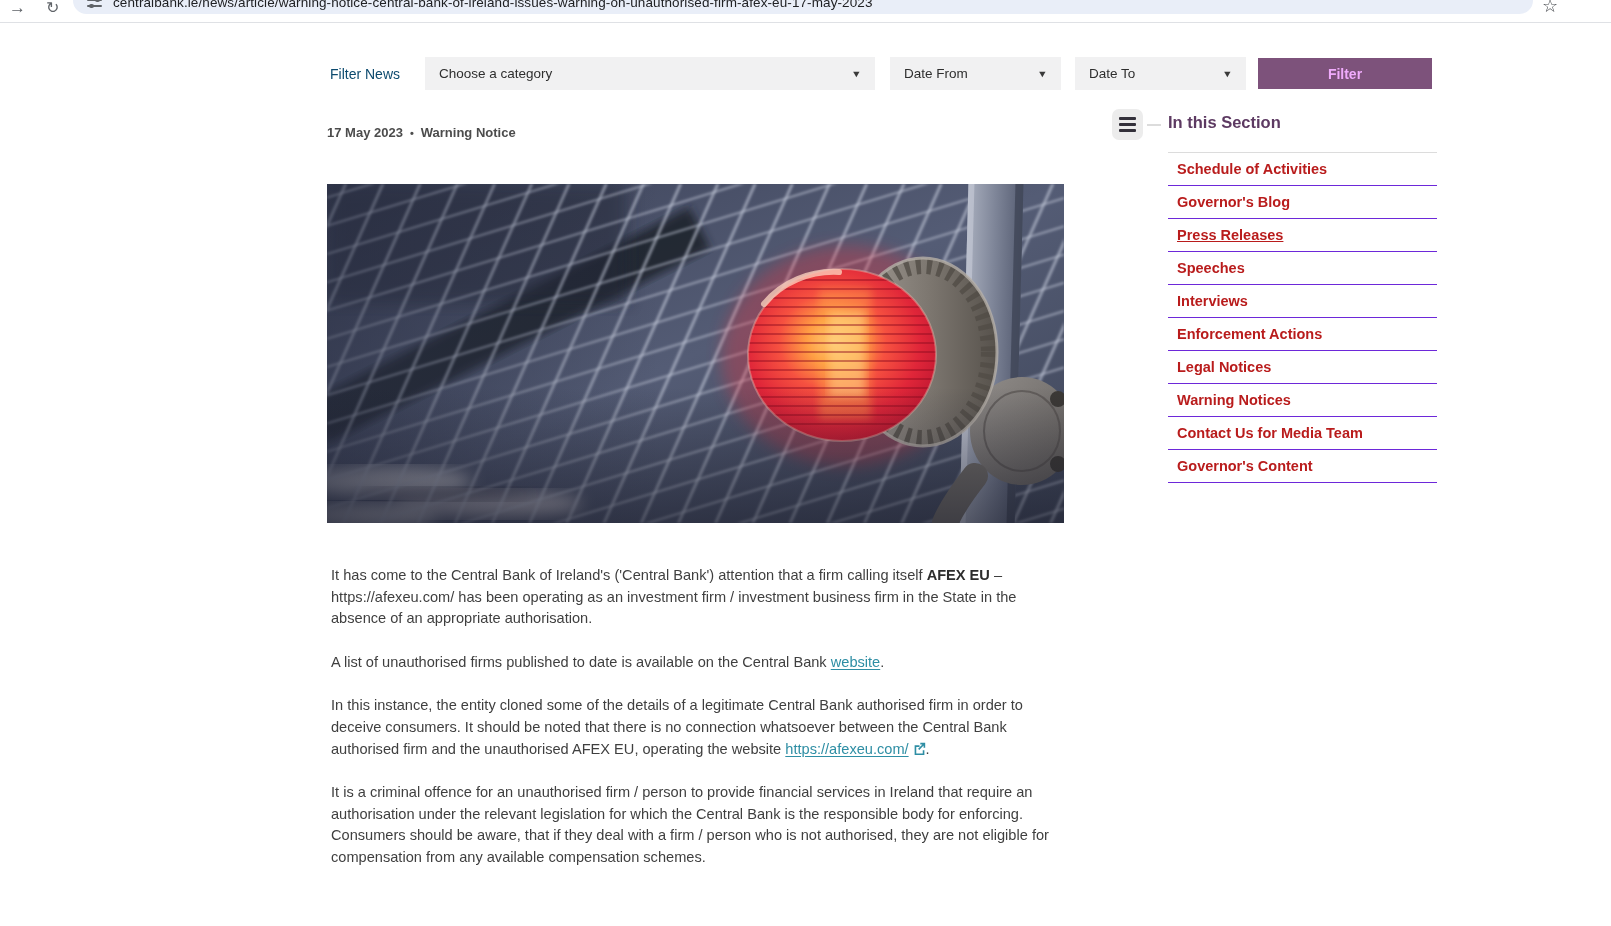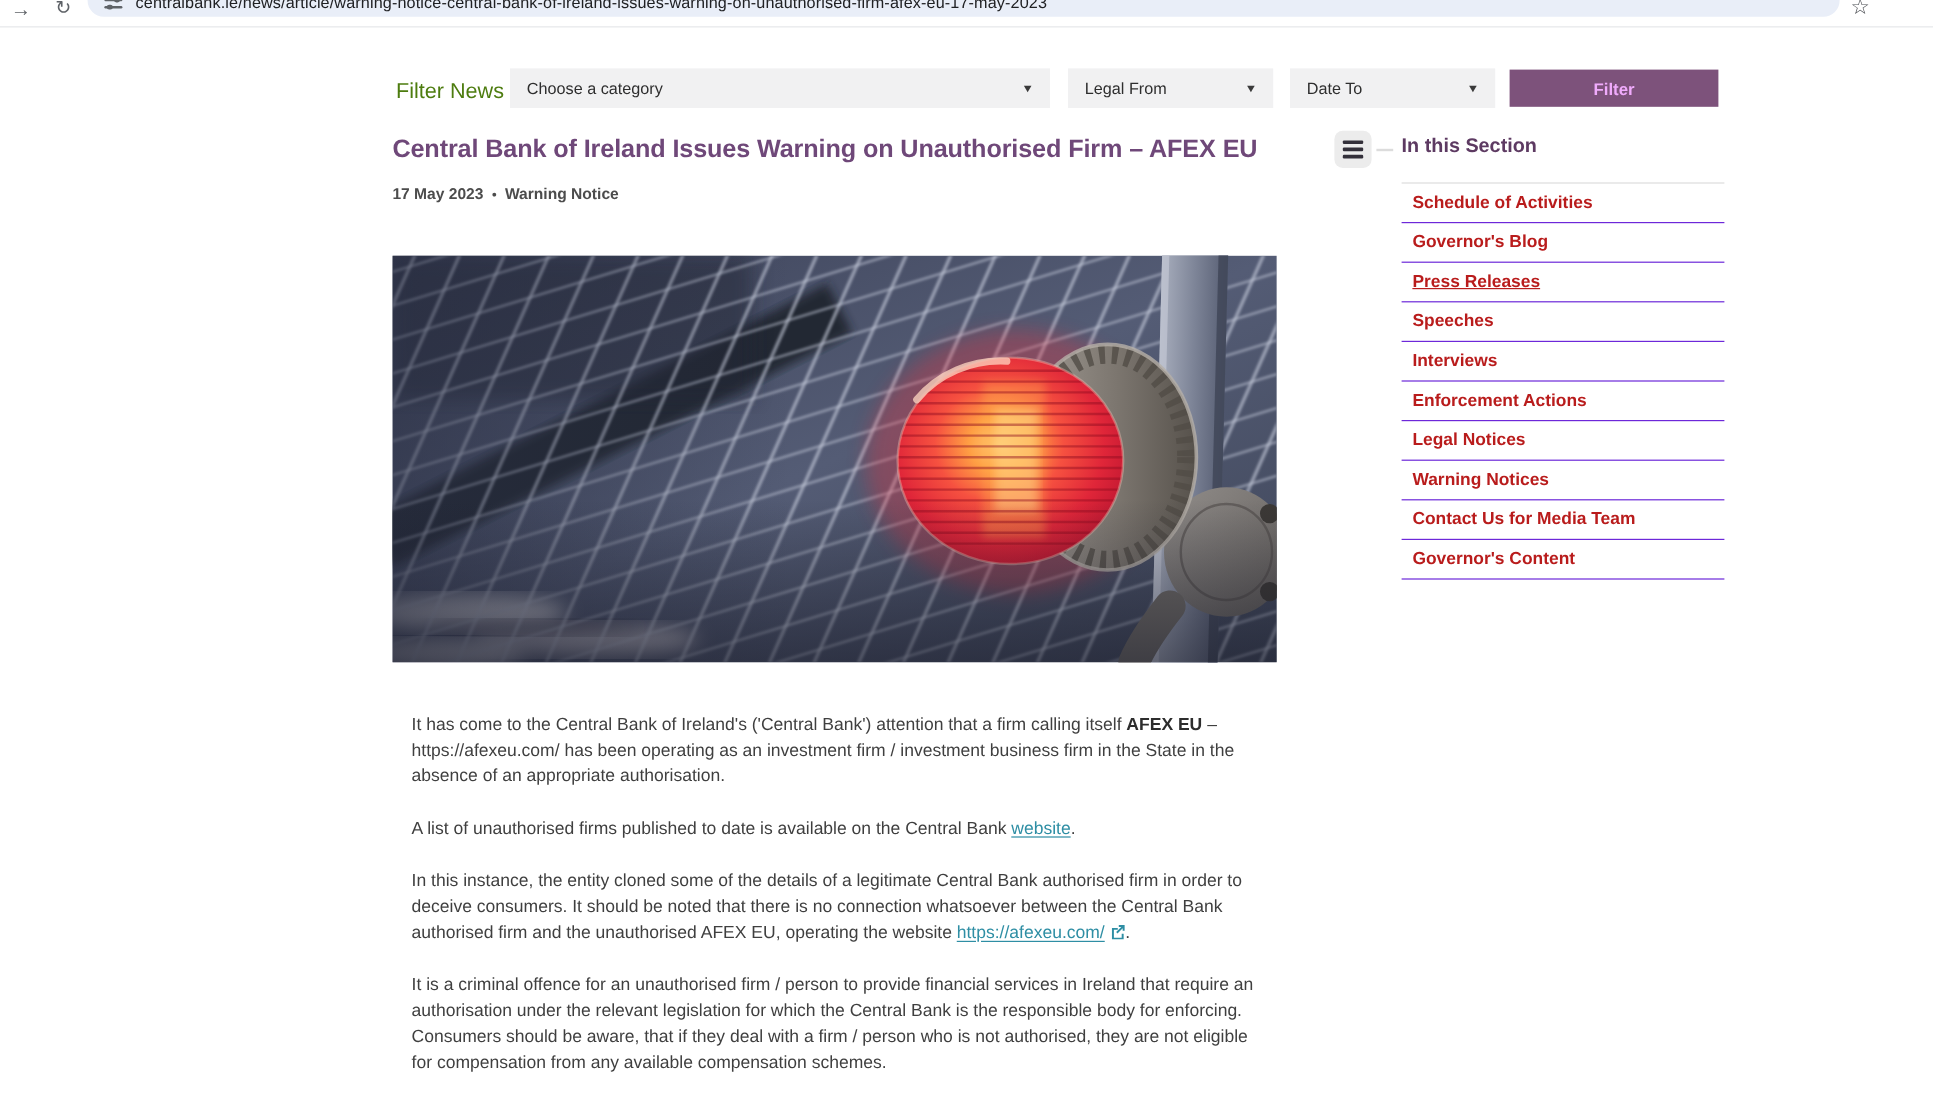--- a/index.html
+++ b/index.html
@@ -26,21 +26,21 @@
   .site-info .d1 { left:8px; top:-0.5px; } .site-info .d2 { left:2px; top:5.5px; }
   .url-text {
     position:absolute; left:40px; bottom:4px; font-size:13.5px; color:#202124;
     white-space:nowrap; letter-spacing:.1px;
   }
   .ic-star { left:1542px; top:-4px; font-size:18px; color:#474a4f; }
   .chrome-divider { position:absolute; left:0; top:22px; width:1611px; height:1px; background:#dfe1e5; }
 
   
   .filterbar { position:absolute; left:0; top:23px; width:1611px; height:78px; background:#fff; }
-  .fb-label { position:absolute; left:330px; top:43px; font-size:18px; color:#4d7c0f; font-weight:500; }
+  .fb-label { position:absolute; left:330px; top:43px; font-size:14px; color:#0c4a6e; font-weight:500; }
   .sel {
     position:absolute; top:34px; height:33px; background:#f1f1f2;
     display:flex; align-items:center; padding:2px 14px; font-size:13.5px; color:#2e2e2e;
     cursor:pointer;
   }
   .sel-cat  { left:425px;  width:450px; }
   .sel-from { left:890px;  width:171px; }
   .sel-to   { left:1075px; width:171px; }
   .caret { margin-left:auto; font-size:9px; color:#3a3a3a; transform:scaleX(1.2); }
   .filter-btn {
@@ -52,21 +52,21 @@
   
   .main { position:absolute; left:327px; top:110px; width:737px; }
   .title {
     margin:0; font-size:21px; line-height:29px; font-weight:700;
     color:#6f4879; letter-spacing:-.1px;
   }
   .meta { margin-top:15px; font-size:13px; color:#4c4c4c; font-weight:600; }
   .meta .dot-sep { margin:0 7px; font-size:11px; color:#4c4c4c; }
   .hero { margin-top:44px; width:737px; height:339px; display:block; }
   .body-copy { margin-top:42px; }
-  .body-copy p { margin:0 16px 22px; font-size:14.6px; line-height:21.6px; color:#3f3f3f; }
+  .body-copy p { margin:0 4px 22px; font-size:14.6px; line-height:21.6px; color:#3f3f3f; }
   .body-copy p:last-child { margin-bottom:0; }
   .body-copy strong { color:#2d2d2d; }
   .tlink { color:#2e8ea4; text-decoration:underline; text-underline-offset:2px; cursor:pointer; }
   .ext-ic { display:inline-block; width:13px; height:13px; margin-left:4px; vertical-align:-1px; }
 
   
   .burger {
     position:absolute; left:1112px; top:109px; width:31px; height:31px;
     border-radius:7px; background:#ececec; cursor:pointer;
   }
@@ -104,34 +104,33 @@
 
 <div class="filterbar">
   <span class="fb-label">Filter News</span>
 
   <div class="sel sel-cat">
     <span>Choose a category</span>
     <span class="caret">▼</span>
   </div>
 
   <div class="sel sel-from">
-    <span>Legal From</span>
+    <span>Date From</span>
     <span class="caret">▼</span>
   </div>
 
   <div class="sel sel-to">
     <span>Date To</span>
     <span class="caret">▼</span>
   </div>
 
   <button class="filter-btn">Filter</button>
 </div>
 
 <div class="main">
-  <h1 class="title">Central Bank of Ireland Issues Warning on Unauthorised Firm – AFEX EU</h1>
 
   <div class="meta">
     <span>17 May 2023</span><span class="dot-sep">•</span><span>Warning Notice</span>
   </div>
 
   <svg class="hero" viewBox="0 0 737 339" aria-hidden="true">
     <defs>
       <linearGradient id="bgG" x1="0" y1="0" x2="1" y2="1">
         <stop offset="0" stop-color="#3c4258"></stop>
         <stop offset="0.5" stop-color="#545c75"></stop>

